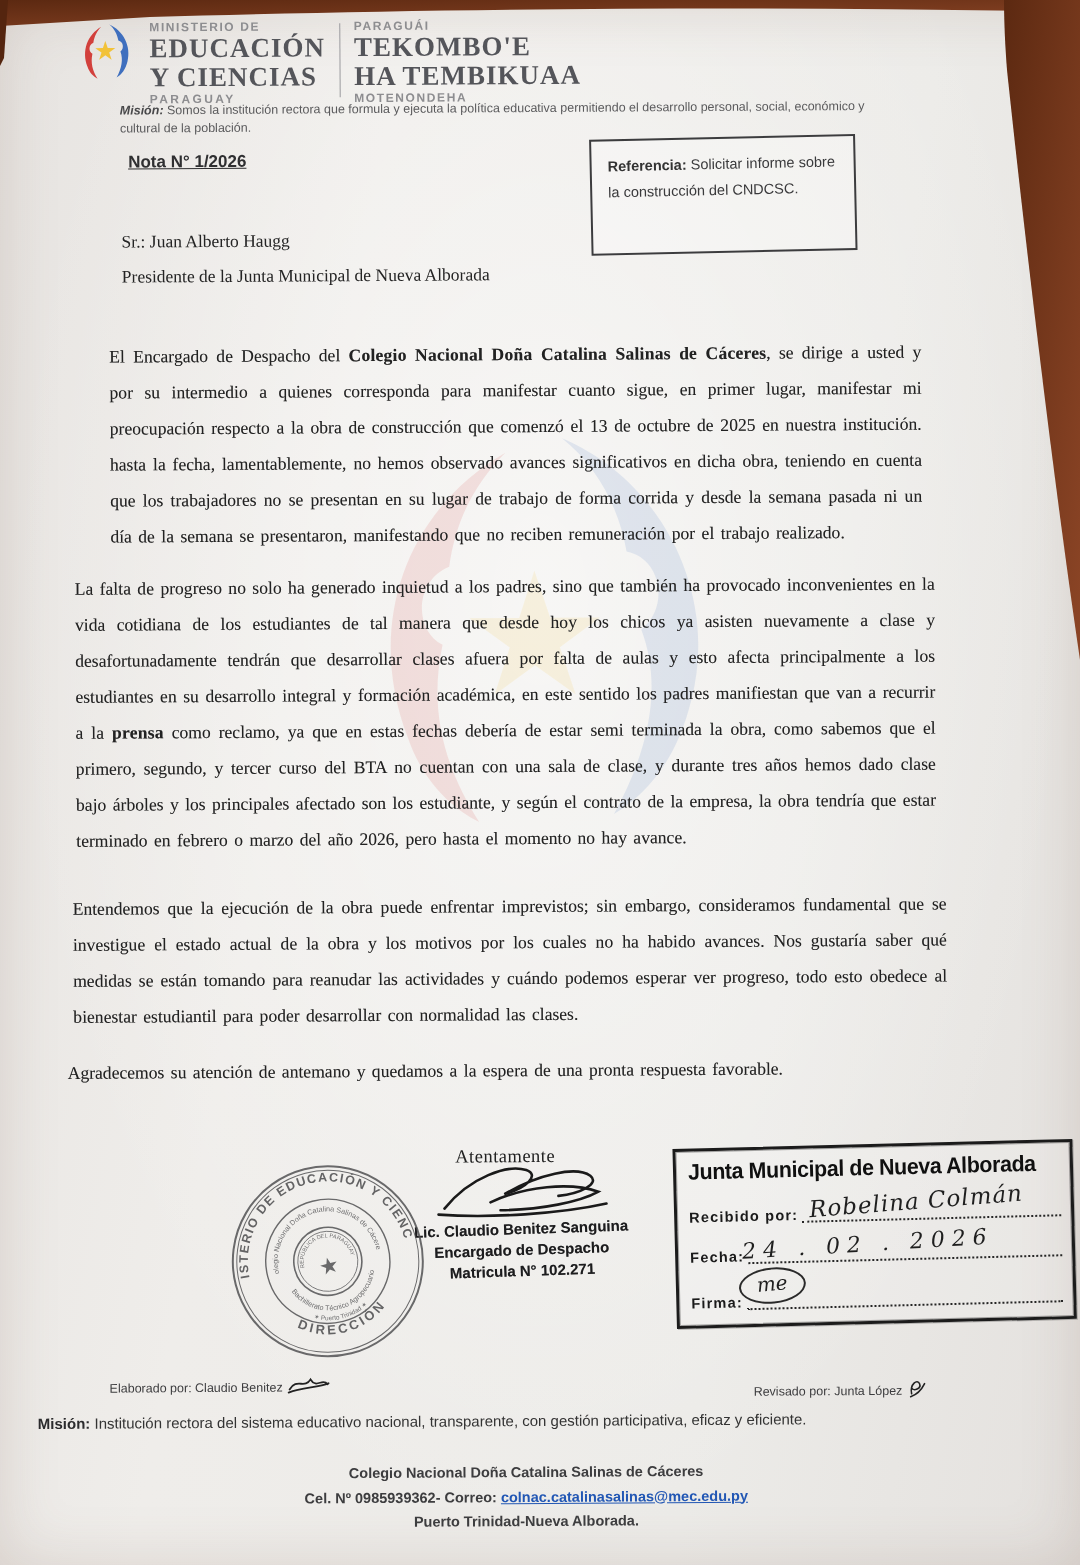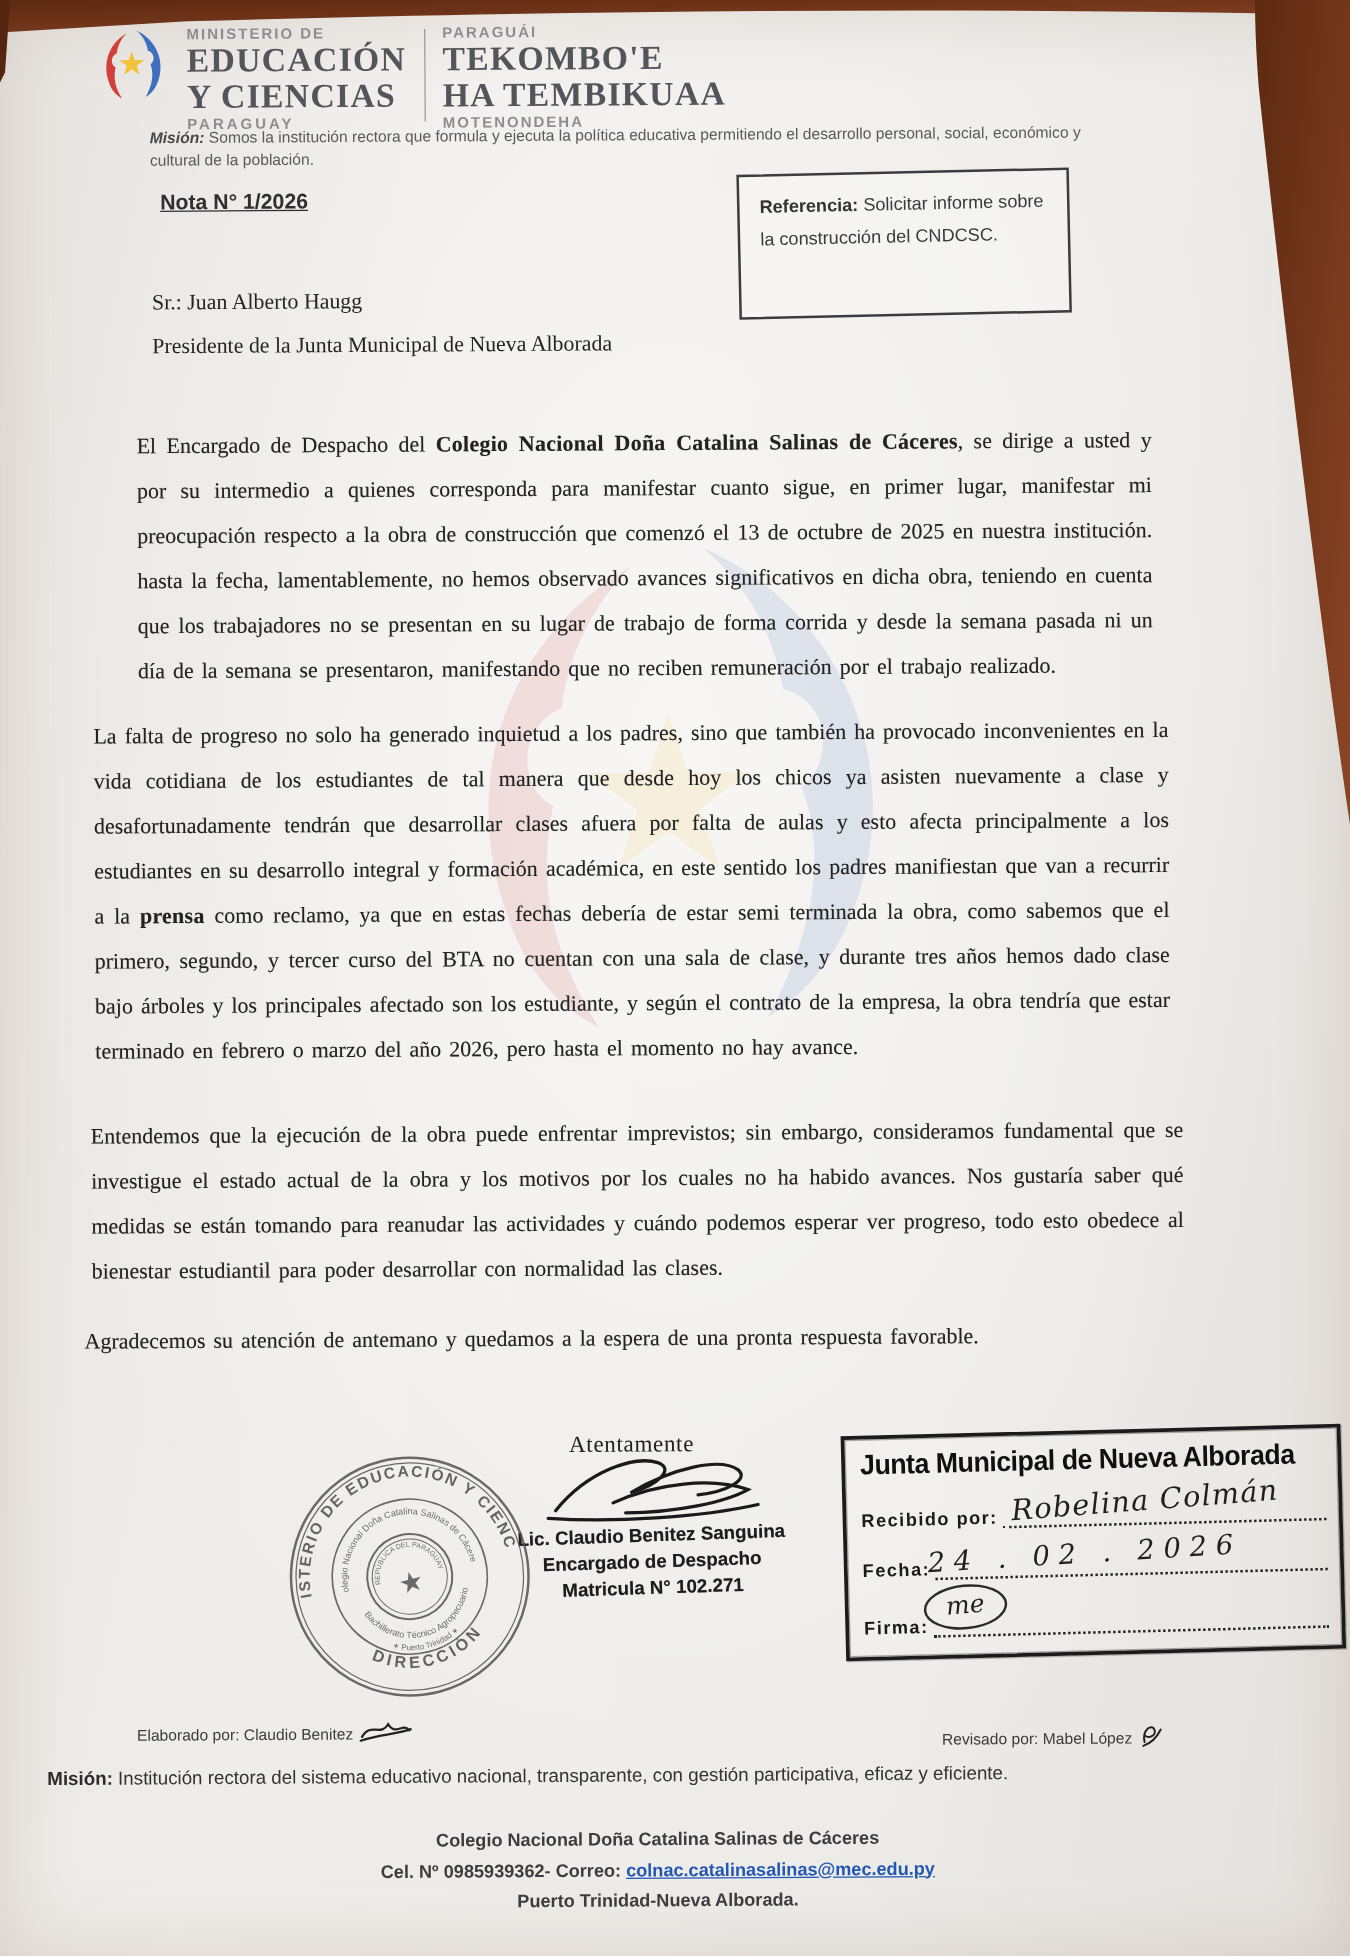--- a/index.html
+++ b/index.html
@@ -195,21 +195,21 @@
     </div>
 
     <div class="abs smallline" style="left:106px;top:1374px;">
       <span>Elaborado por: Claudio Benitez</span>
       <svg width="44" height="20" viewBox="0 0 44 20" style="vertical-align:-4px;">
         <path d="M3,14 C10,2 18,14 24,4 C30,14 36,2 41,9 M2,17 C16,12 32,12 42,8" fill="none" stroke="#222" stroke-width="1.8" stroke-linecap="round"></path>
       </svg>
     </div>
 
     <div class="abs smallline" style="left:750px;top:1380px;">
-      <span>Revisado por: Mabel López</span>
+      <span>Revisado por: Junta López</span>
       <svg width="22" height="22" viewBox="0 0 22 22" style="vertical-align:-5px;">
         <path d="M6,16 C4,6 12,1 14,6 C16,11 8,14 6,10 M5,19 C11,17 16,12 19,6" fill="none" stroke="#222" stroke-width="1.6" stroke-linecap="round"></path>
       </svg>
     </div>
 
     <div class="abs vision" style="left:34px;top:1412px;width:880px;">
       <b>Misión:</b><span> Institución rectora del sistema educativo nacional, transparente, con gestión participativa, eficaz y eficiente.</span>
     </div>
 
     <div class="abs footer" style="left:192px;top:1460px;">

